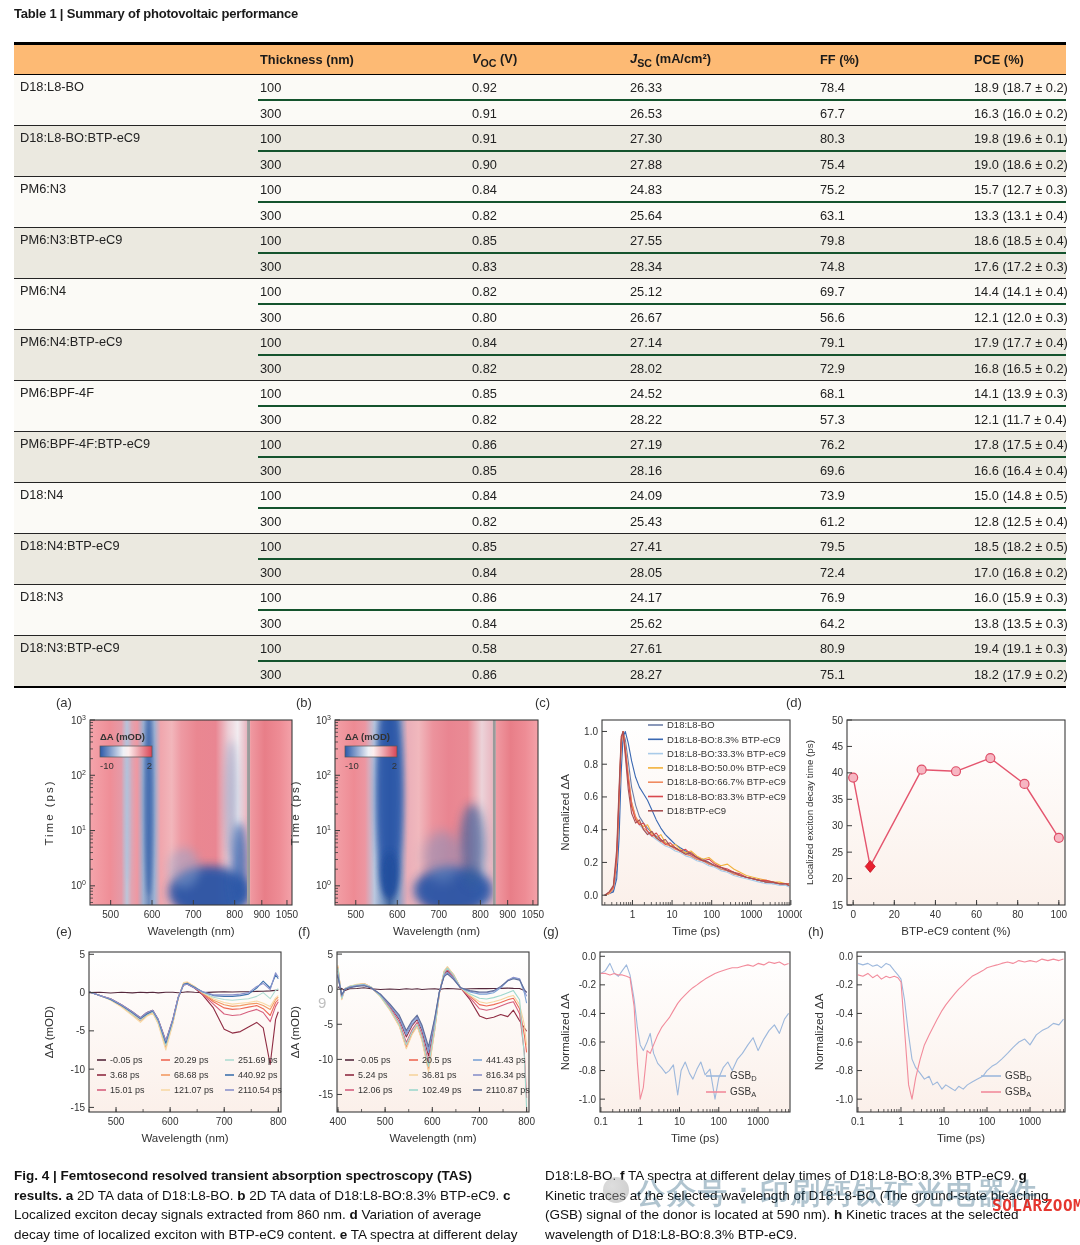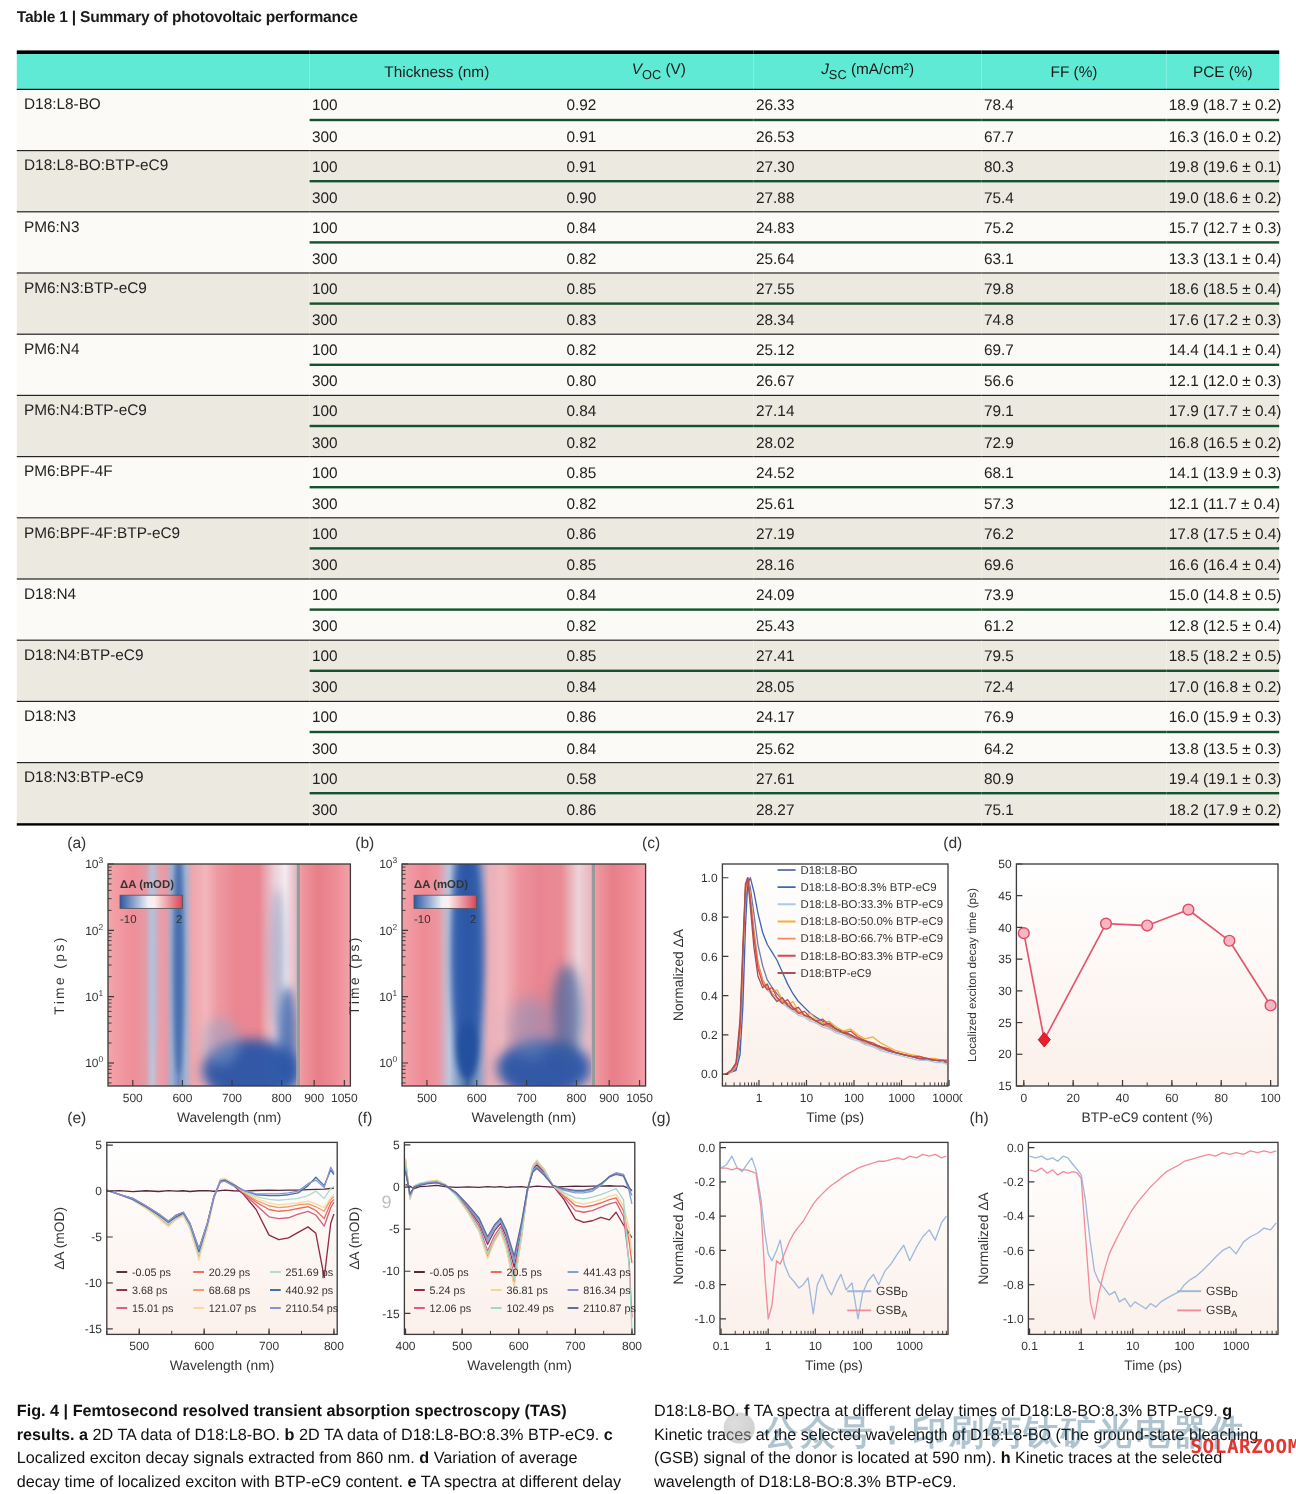--- a/index.html
+++ b/index.html
@@ -2,21 +2,21 @@
 <html><head>
 <meta charset="utf-8">
 <style>
   html,body{margin:0;padding:0;background:#ffffff;}
   .page{position:relative;width:1080px;height:1245px;background:#fff;overflow:hidden;
         font-family:"Liberation Sans",sans-serif;color:#1a1a1a;}
   .tbl-title{position:absolute;left:14px;top:6px;font-size:13px;font-weight:bold;letter-spacing:-0.2px;}
   .tblwrap{position:absolute;left:14px;top:42px;width:1052px;}
   table.pv{border-collapse:collapse;table-layout:fixed;width:1052px;
            border-top:3px solid #000;border-bottom:2.5px solid #000;font-size:12.8px;}
-  table.pv thead th{background:#5eead4;font-weight:normal;text-align:center;height:29px;
+  table.pv thead th{background:#fdba74;font-weight:bold;text-align:left;height:29px;
            padding:0 2px;border-bottom:1.6px solid #000;white-space:nowrap;}
   table.pv thead th:first-child{padding-left:6px;}
   table.pv td{height:24px;padding:0 2px;white-space:nowrap;vertical-align:middle;color:#222;}
   table.pv td.mat{padding-left:6px;vertical-align:top;padding-top:4px;}
   table.pv tr.shaded td{background:#ebe9e0;}
   table.pv tr.plain td{background:#fbfaf6;}
   table.pv tr.gfirst td{border-top:1.6px solid #242424;}
   table.pv tr.gsecond td{border-top:2px solid #14532d;}
   .panel{position:absolute;}
   .plabel{position:absolute;font-size:13px;color:#333;}
@@ -152,21 +152,21 @@
             <td class="mat" rowspan="2">PM6:BPF-4F</td>
             <td>100</td>
             <td>0.85</td>
             <td>24.52</td>
             <td>68.1</td>
             <td>14.1 (13.9 ± 0.3)</td>
           </tr>
           <tr class="plain gsecond">
             <td>300</td>
             <td>0.82</td>
-            <td>25.61</td>
+            <td>28.22</td>
             <td>57.3</td>
             <td>12.1 (11.7 ± 0.4)</td>
           </tr>
           <tr class="shaded gfirst">
             <td class="mat" rowspan="2">PM6:BPF-4F:BTP-eC9</td>
             <td>100</td>
             <td>0.86</td>
             <td>27.19</td>
             <td>76.2</td>
             <td>17.8 (17.5 ± 0.4)</td>

